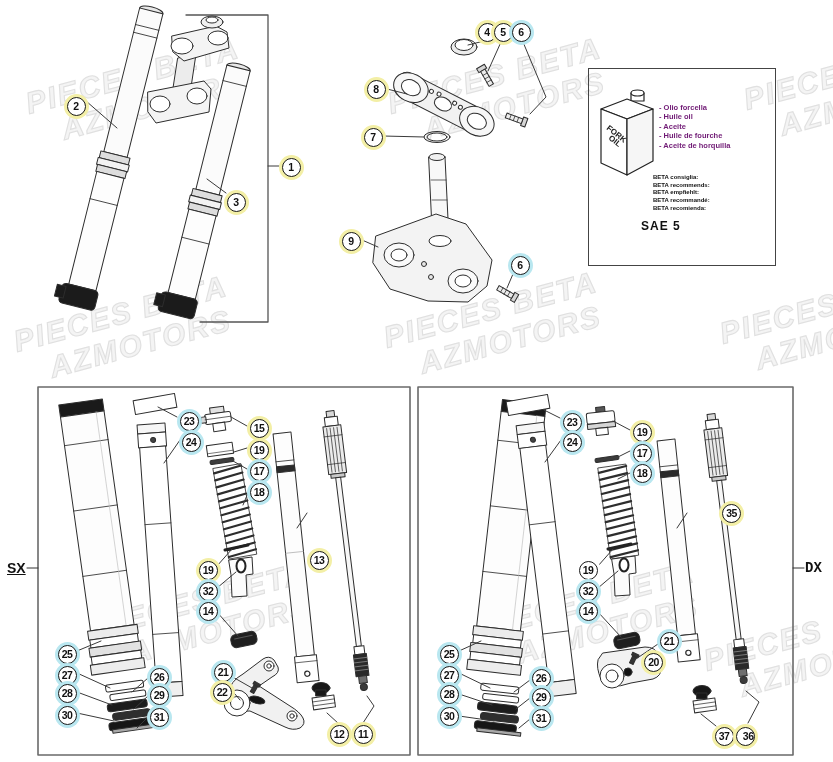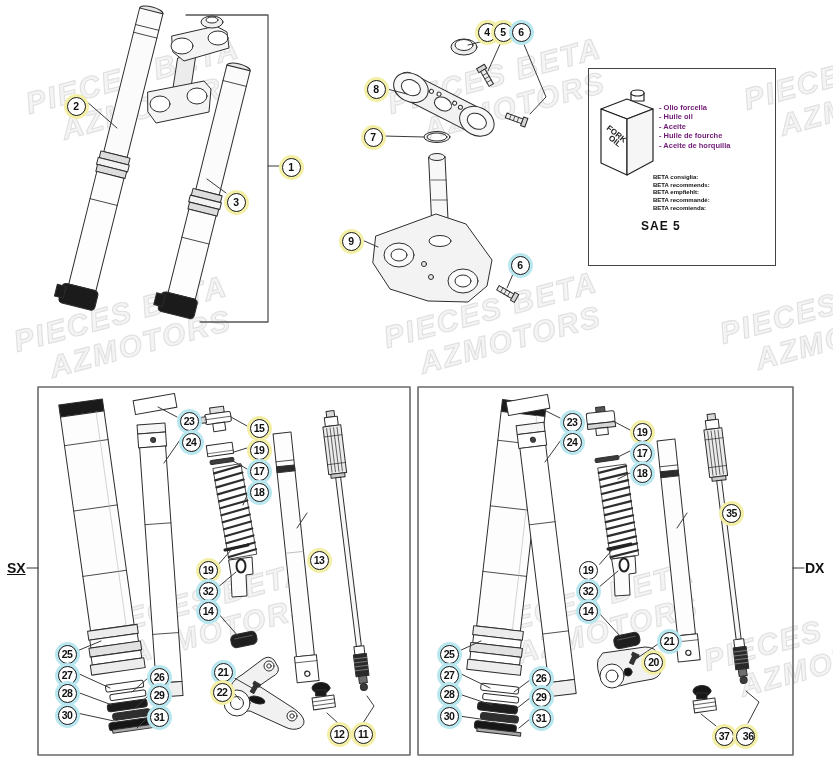--- a/index.html
+++ b/index.html
@@ -12,21 +12,21 @@
   .wm .wm2{margin-left:28px;}
   
   #artwork{position:absolute;left:0;top:0;z-index:1;}
   
   .callout{position:absolute;z-index:3;width:17px;height:17px;margin-left:-8.5px;margin-top:-8.5px;
       border:1.4px solid #1a1a1a;border-radius:50%;background:#fff;text-align:center;
       font:bold 10.5px "Liberation Sans",sans-serif;line-height:16px;letter-spacing:-0.5px;color:#111;}
   
   .sidelabel{position:absolute;z-index:2;font:bold 14px "Liberation Sans",sans-serif;color:#111;}
   #sx-label{left:7px;top:560px;text-decoration:underline;}
-  #dx-label{left:805px;top:560px;}
+  #dx-label{left:805px;top:560px;font-family:Liberation Mono, monospace;}
   
   .specbox{position:absolute;z-index:2;left:588px;top:68px;width:186px;height:196px;
       border:1.6px solid #444;background:transparent;}
   .specbox .can{position:absolute;left:4px;top:18px;}
   .names{position:absolute;left:70px;top:34px;color:#701a75;}
   .names div{font:bold 7.5px "Liberation Sans",sans-serif;line-height:9.4px;white-space:nowrap;}
   .recs{position:absolute;left:64px;top:105px;color:#111;}
   .recs div{font:bold 6px "Liberation Sans",sans-serif;line-height:7.7px;white-space:nowrap;}
   .grade{position:absolute;left:52px;top:150px;font:bold 12px "Liberation Sans",sans-serif;
       letter-spacing:1px;color:#111;}

